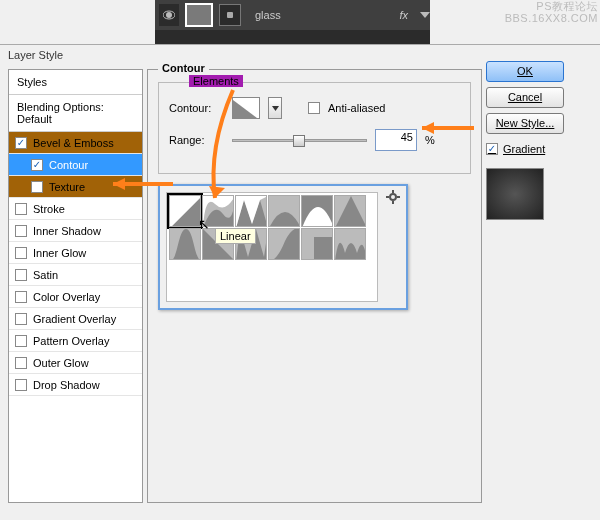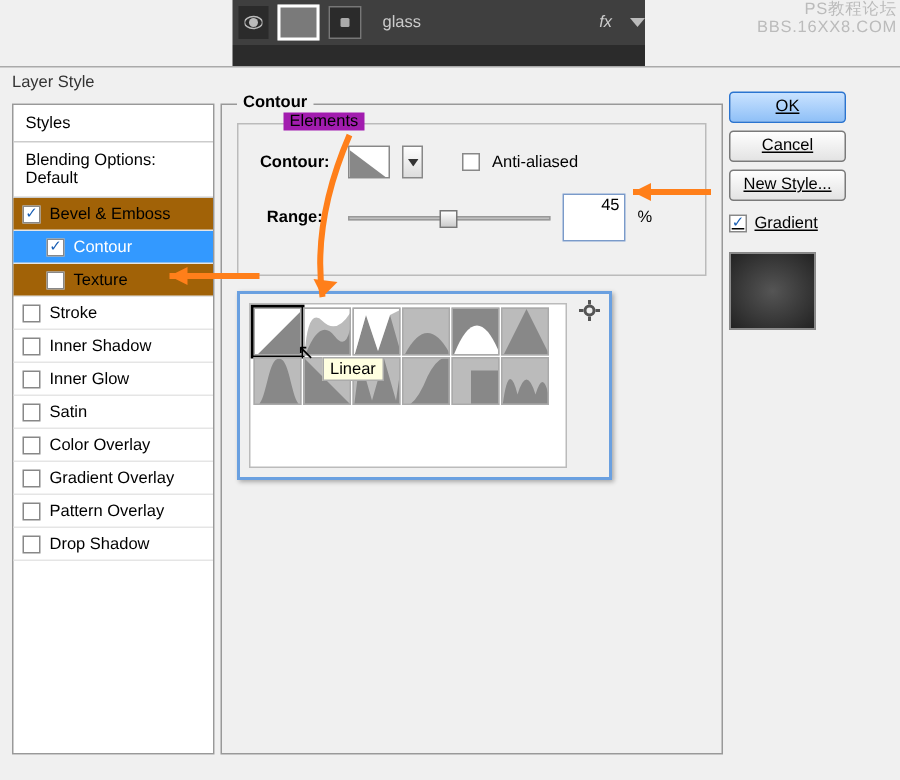--- a/index.html
+++ b/index.html
@@ -34,28 +34,28 @@
   .style-row.soft { background:#a16207;}
   .cbx { width:12px;height:12px;border:1px solid #888;background:#fff;display:flex;align-items:center;justify-content:center;color:#1a5fb4;font-size:10px;line-height:1;}
   .cbx.ck::after{content:"✓";}
 
   
   .center { width:335px; border:1px solid #999; padding:4px 10px 10px 10px; background:#f0f0f0; margin-left:-2px; position:relative; min-height:434px;}
   .gb-title { position:relative; top:-12px; left:0; background:#f0f0f0; padding:0 4px; font-weight:600;}
   .inner-group { border:1px solid #bbb; padding:8px 10px 12px 10px; margin-top:-4px;}
   .ig-title { position:relative; top:-16px; left:0; background:#a21caf; display:inline-block; padding:0 4px; font-weight:400;margin-left:20px;}
   .row { display:flex; align-items:center; gap:8px; margin-bottom:10px;}
-  .lbl { width:55px; text-align:center;font-weight:bold;}
+  .lbl { width:55px; text-align:left;}
   .contour-swatch { width:28px;height:22px;border:1px solid #888;background:#fff;position:relative;overflow:hidden;}
   .contour-swatch::before{content:"";position:absolute;left:0;bottom:0;width:0;height:0;border-left:0 solid transparent;border-right:24px solid transparent;border-bottom:18px solid #888;}
   .dd-btn{width:14px;height:22px;border:1px solid #888;background:linear-gradient(#fefefe,#ddd);display:flex;align-items:center;justify-content:center;}
   .dd-btn svg{width:7px;height:5px;fill:#333;}
   .slider-track{width:135px;height:3px;background:#c0c0c0;border:1px solid #999;position:relative;}
   .slider-thumb{position:absolute;top:-5px;width:12px;height:12px;border:1px solid #777;background:linear-gradient(#fff,#ccc);left:45%;}
-  .numbox{width:42px;height:32px;border:1px solid #7a9ac9;background:#fff;text-align:right;padding:1px 3px;}
+  .numbox{width:42px;height:22px;border:1px solid #7a9ac9;background:#fff;text-align:right;padding:1px 3px;}
   .pct{}
 
   
   .picker { margin-top:10px; width:250px; border:2px solid #6aa0e0; background:#f0f0f0; padding:6px; box-shadow:1px 1px 3px rgba(0,0,0,.3); position:relative;}
   .picker-grid{ width:212px; height:110px; overflow-y:auto; border:1px solid #bbb; background:#fff; display:grid; grid-template-columns:repeat(6,32px); grid-auto-rows:32px; gap:1px; padding:2px;}
   .preset{ width:32px;height:32px;border:1px solid #aaa;background:#bbb;position:relative;overflow:hidden;}
   .preset.sel{outline:2px solid #000;}
   .gear{ position:absolute; right:6px; top:4px;}
   .gear svg{width:14px;height:14px;fill:#555;}
   .tooltip{ position:absolute; left:55px; top:42px; background:#ffffe0;border:1px solid #aaa;padding:1px 4px;}
@@ -145,20 +145,24 @@
         <span class="cbx"></span>
         <span>Color Overlay</span>
       </div>
       <div class="style-row">
         <span class="cbx"></span>
         <span>Gradient Overlay</span>
       </div>
       <div class="style-row">
         <span class="cbx"></span>
         <span>Pattern Overlay</span>
+      </div>
+      <div class="style-row">
+        <span class="cbx"></span>
+        <span>Outer Glow</span>
       </div>
       <div class="style-row">
         <span class="cbx"></span>
         <span>Drop Shadow</span>
       </div>
     </div>
 
     <div class="center">
       <span class="gb-title">Contour</span>
       <div class="inner-group">

